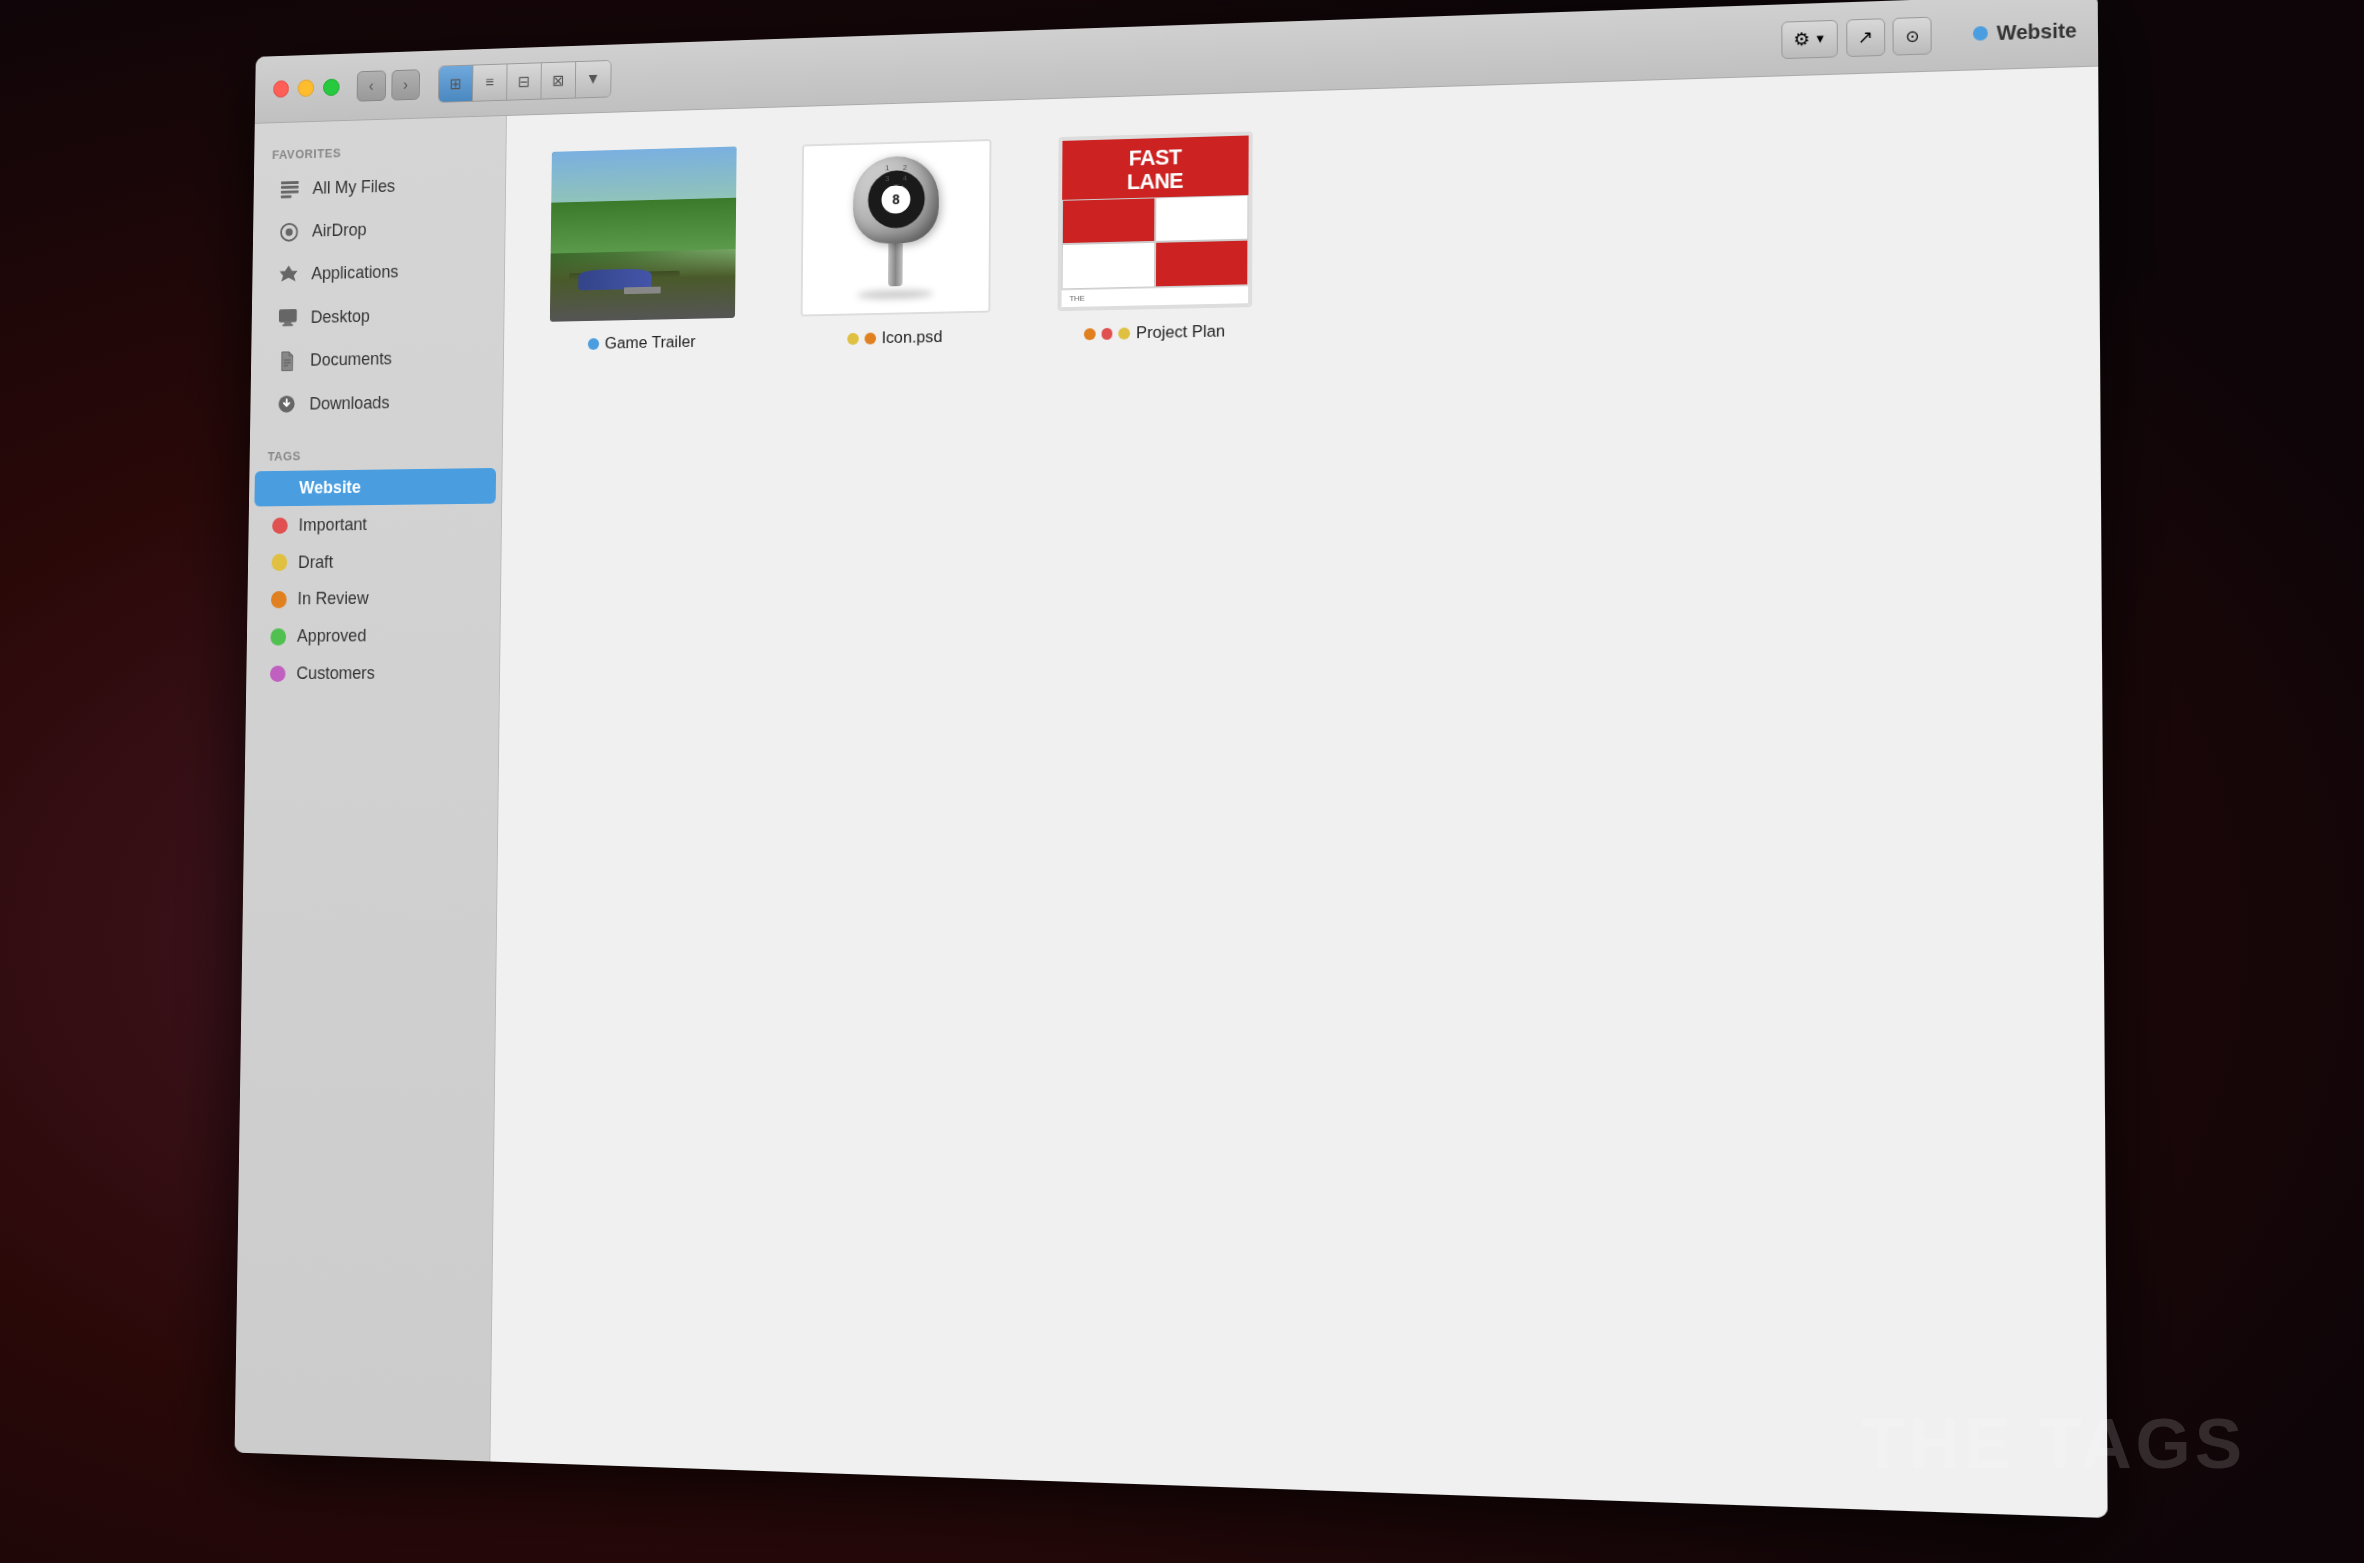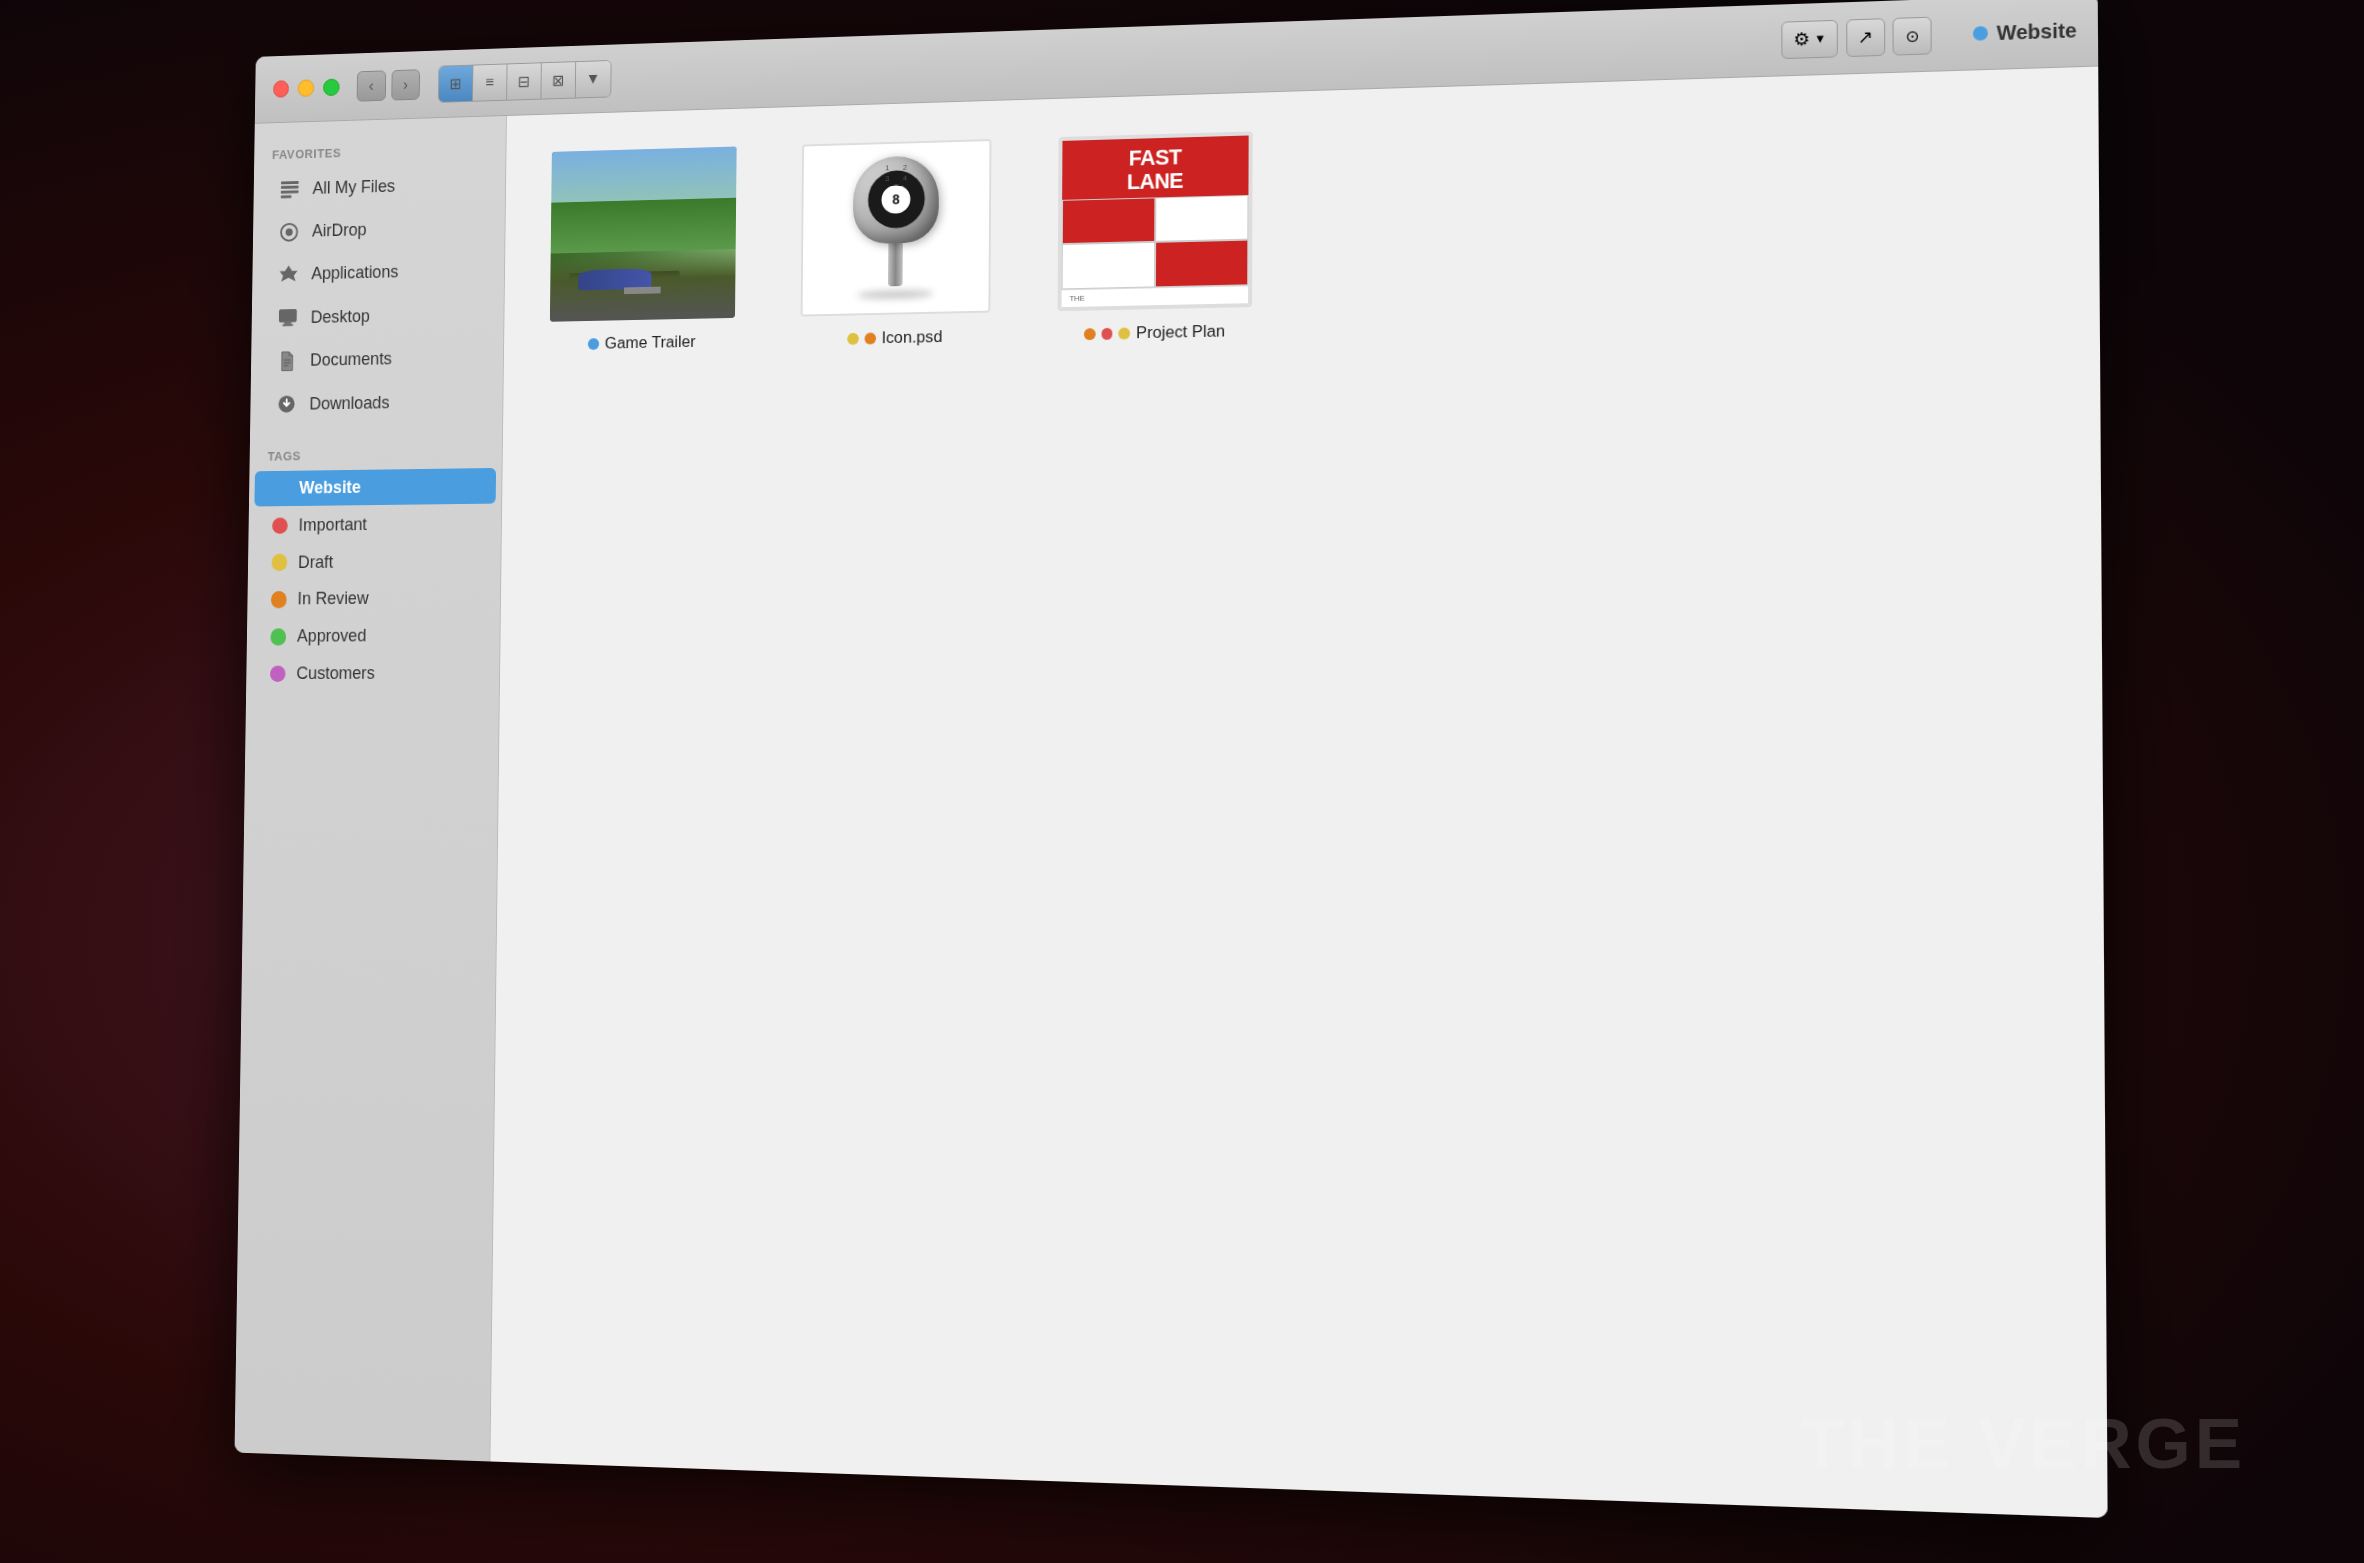--- a/index.html
+++ b/index.html
@@ -606,14 +606,14 @@
           <div class="file-status-dot" style="background: #e05050;"></div>
           <div class="file-status-dot" style="background: #e0c040;"></div>
           <span class="file-label">Project Plan</span>
         </div>
       </div>
 
     </div>
   </div>
 </div>
 
-<div class="verge-watermark">THE VERGE</div>
+<div class="verge-watermark">THE TAGS</div>
 
 
 </body></html>

